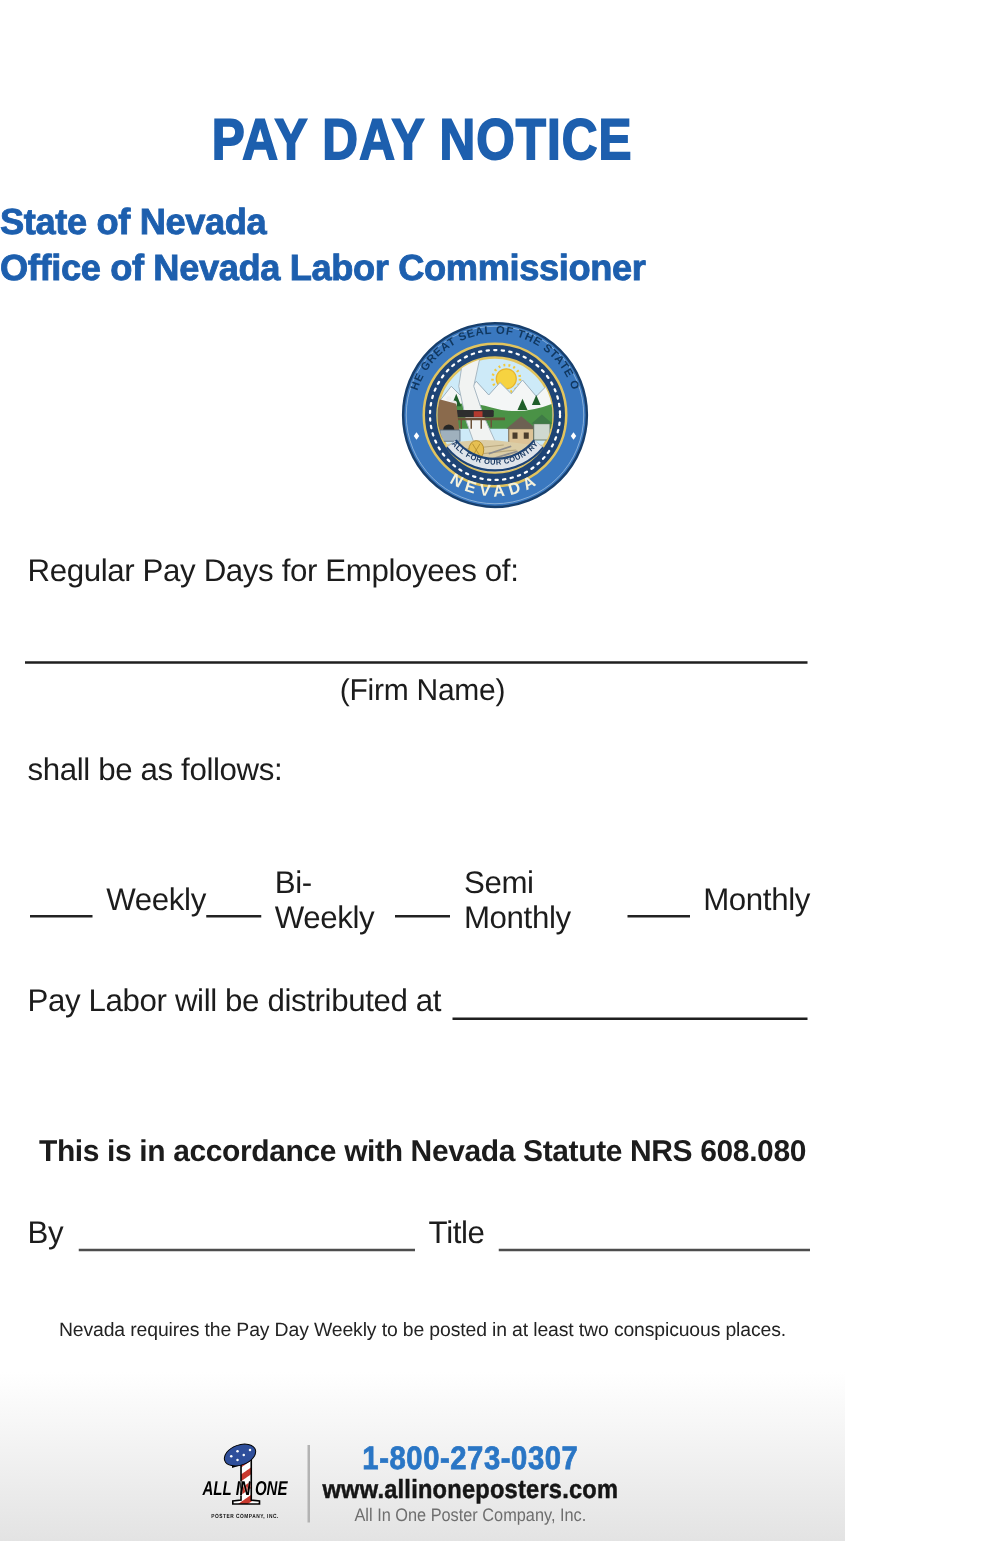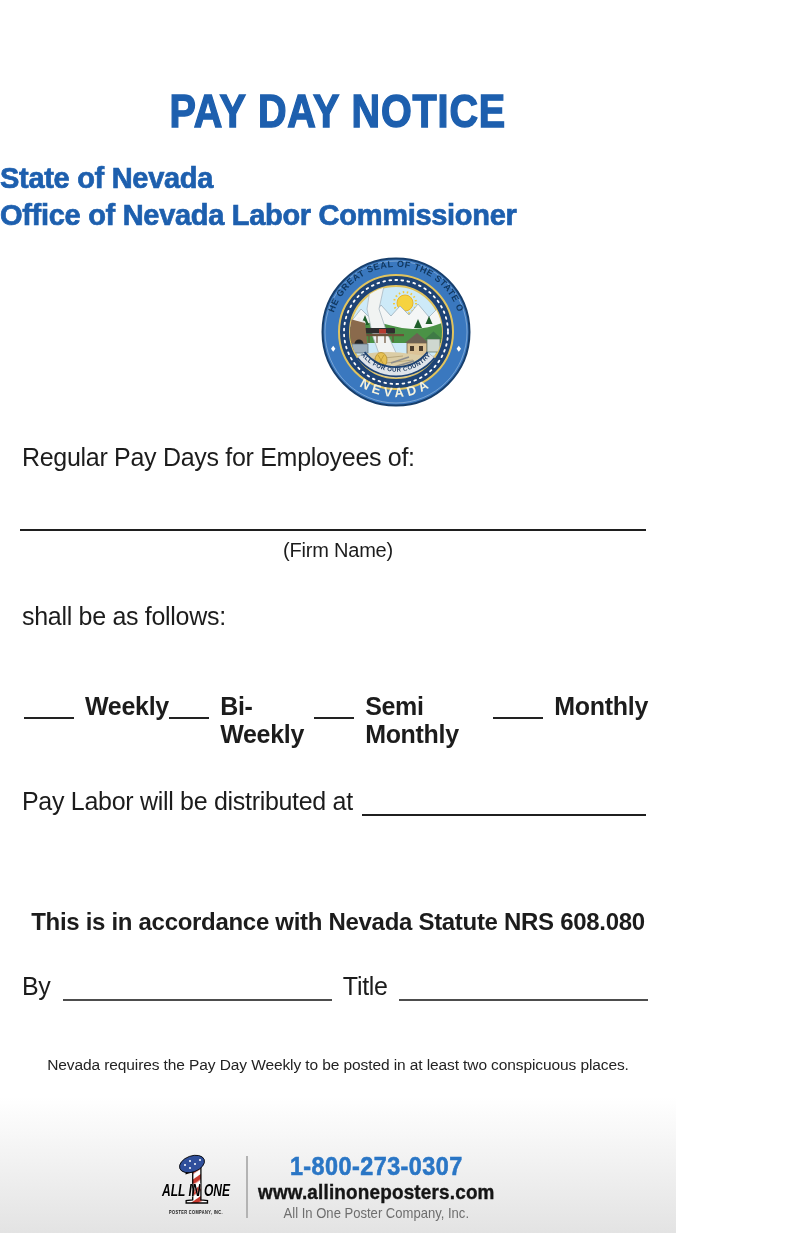--- a/index.html
+++ b/index.html
@@ -23,28 +23,28 @@
   }
   .poster-subtitle .line { -webkit-text-stroke:0.7px #1d5fae; }
   .seal-wrap { position:absolute; top:257px; left:321px; width:150px; height:150px; }
   .seal-wrap svg { display:block; width:150px; height:150px; }
 
   .body-label { position:absolute; font-size:25px; letter-spacing:-0.3px; white-space:nowrap; }
   #intro-label   { left:22px; top:443px; }
   #follows-label { left:22px; top:602px; }
 
   #firm-line { position:absolute; left:20px; right:30px; top:529px; border-top:2px solid #1f1f1f; }
-  .caption { position:absolute; font-size:20px; letter-spacing:-0.2px; text-align:center; color:#1c1c1c; }
+  .caption { position:absolute; font-size:24px; letter-spacing:-0.2px; text-align:center; color:#1c1c1c; }
   #firm-caption { left:0; width:100%; top:539px; }
 
   #options-row {
     position:absolute; left:24px; right:28px; top:692px;
     display:flex; justify-content:space-between;
   }
-  .option { display:flex; align-items:flex-start;font-weight:bold; }
+  .option { display:flex; align-items:center; }
   .option .blank { width:50px; height:25px; border-bottom:2px solid #222; margin-right:11px; }
   .option .option-label { font-size:25px; letter-spacing:-0.3px; line-height:28px; }
 
   #dist-row { position:absolute; left:22px; right:30px; top:787px; display:flex; align-items:flex-end; }
   #dist-label { font-size:25px; letter-spacing:-0.3px; white-space:nowrap; }
   #dist-line { flex:1; height:26px; border-bottom:2px solid #1f1f1f; margin-left:9px; }
   #place-caption { left:363px; right:30px; top:818px; }
 
   #statute-line {
     position:absolute; left:0; width:100%; top:908px; text-align:center;

